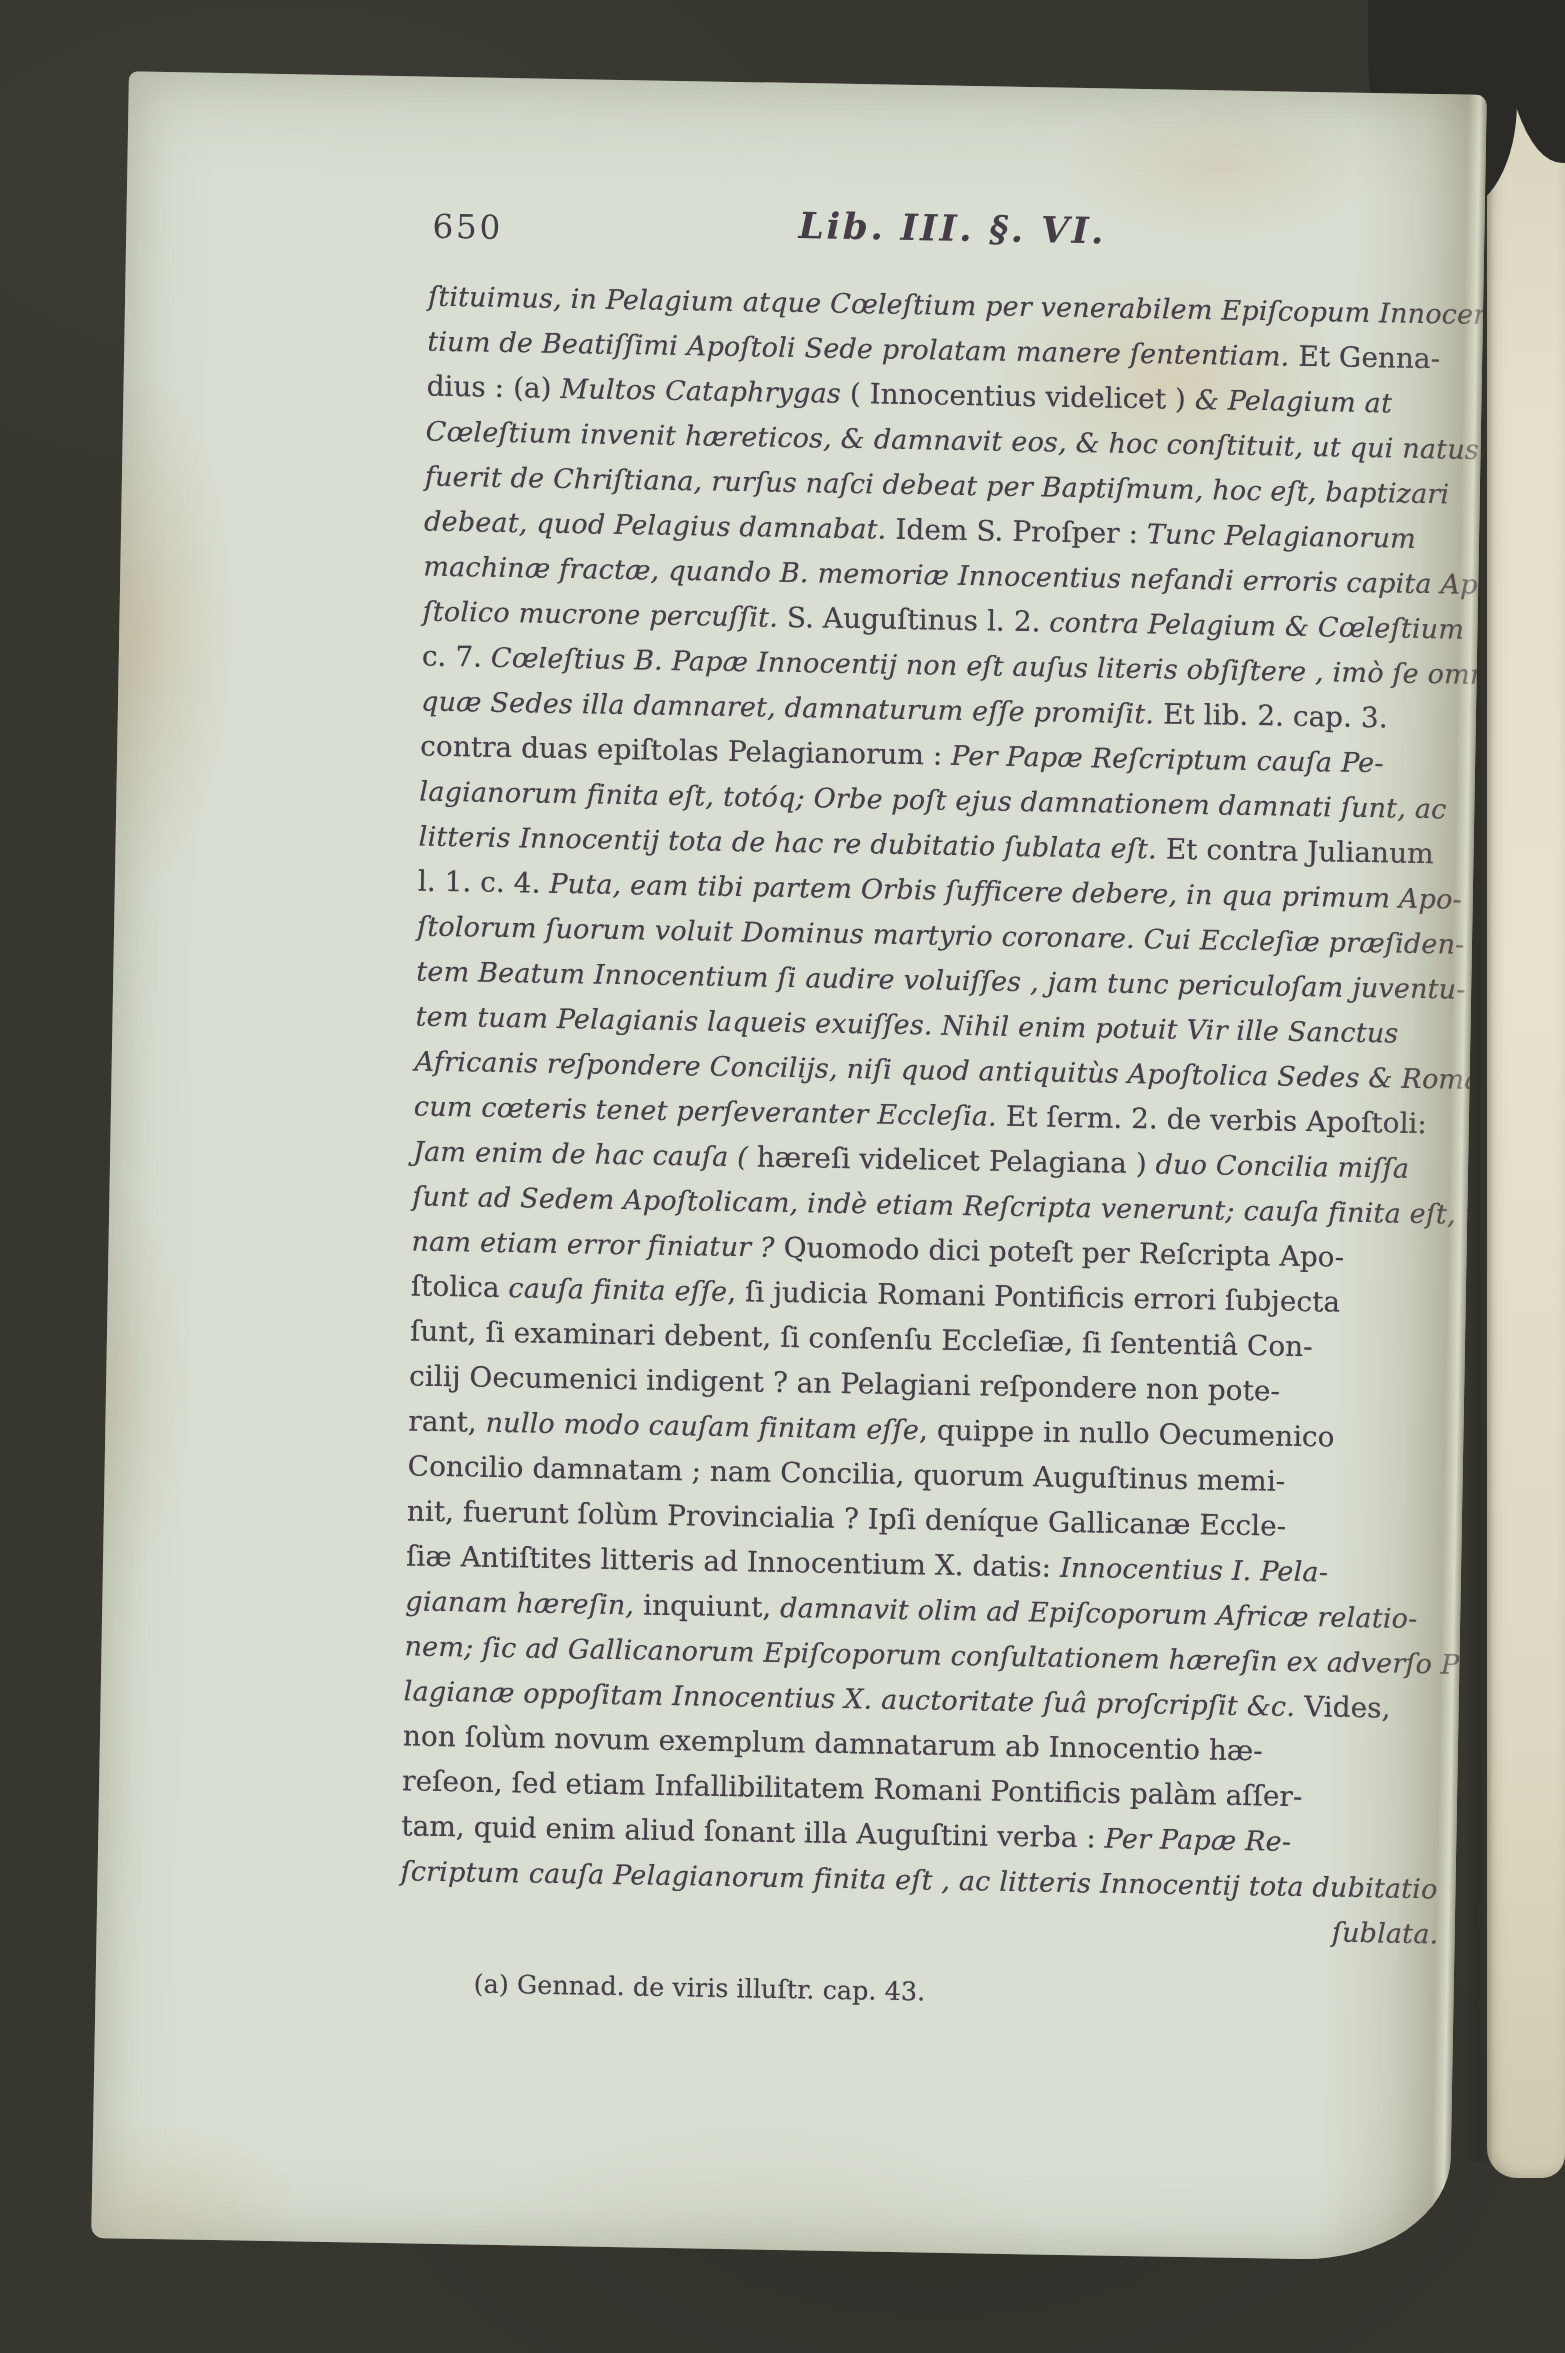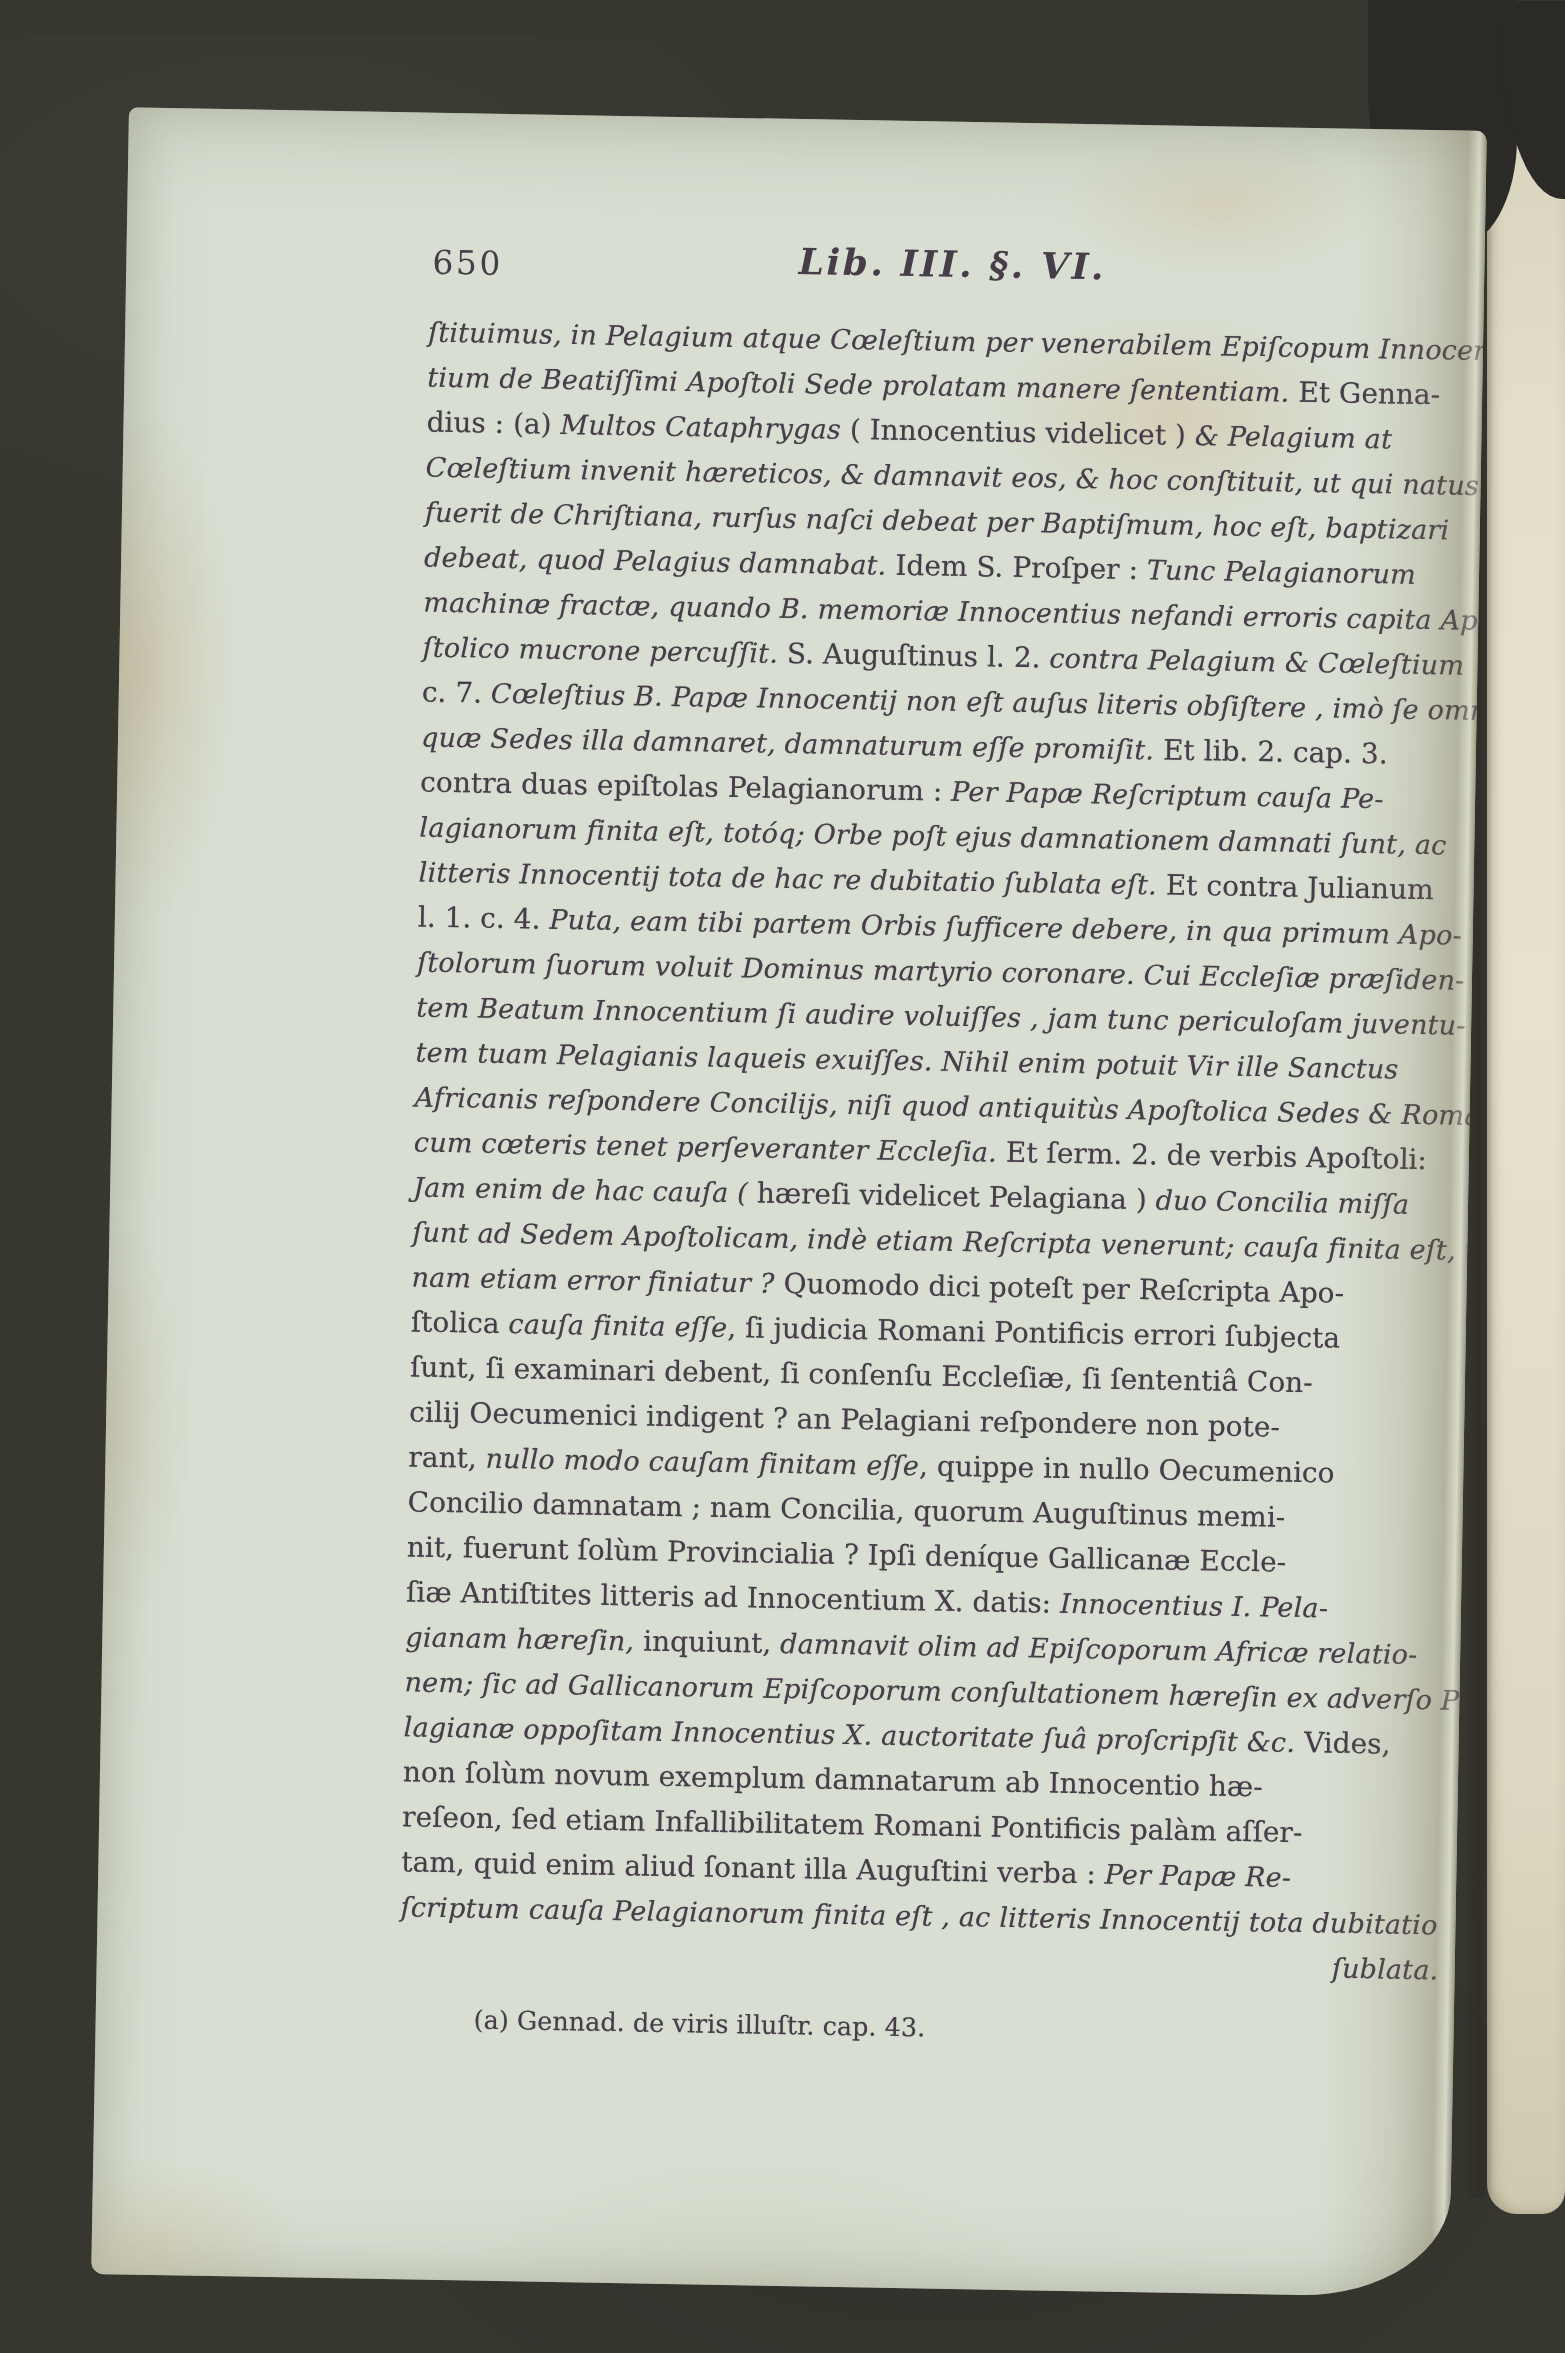--- a/index.html
+++ b/index.html
@@ -4,21 +4,21 @@
 <style>
   :root{
     --bg:#37362f; --paper:#d8dfd2; --ink:#463d49; --edge-paper:#ded9c2; --dark-corner:#2b2a26;
   }
   html,body{margin:0;padding:0;}
   body{
     width:1565px;height:2354px;position:relative;overflow:hidden;
     background:var(--bg);
     font-family:"DejaVu Serif", serif;
   }
-  .scene{position:absolute;inset:0;margin-top:36px;}
+  .scene{position:absolute;inset:0;}
   
   .bg-tex{position:absolute;inset:0;
     background:
       radial-gradient(791px 439px at 18% 8%, rgba(255,255,255,0.03), rgba(0,0,0,0) 70%),
       radial-gradient(1055px 615px at 60% 90%, rgba(0,0,0,0.12), rgba(0,0,0,0) 70%);
   }
   
   .edge-strip{position:absolute;left:1487px;top:0;width:78px;height:2178px;
     background:linear-gradient(to bottom,#d6d1ba 0%, #e3dfc9 18%, #e6e2cd 45%, #ddd8c1 80%, #cfc9b0 100%);
     border-radius:0 0 23px 30px;

